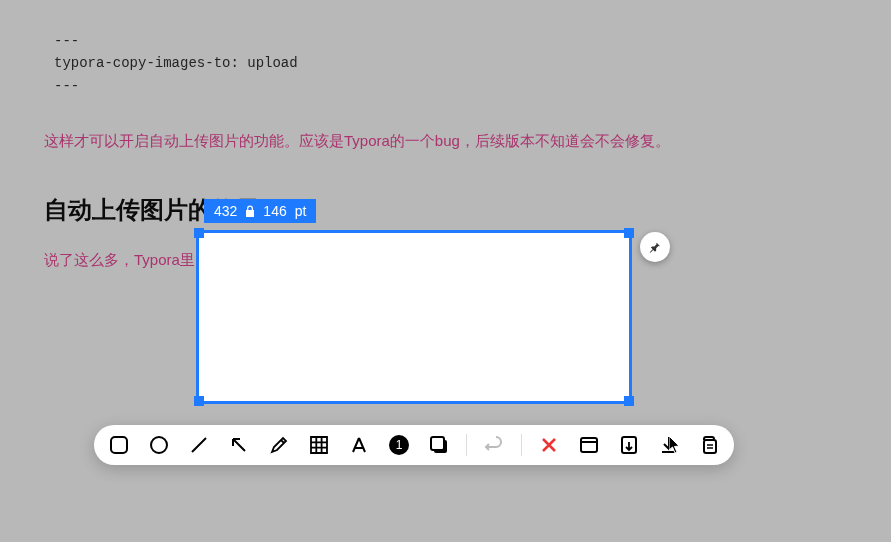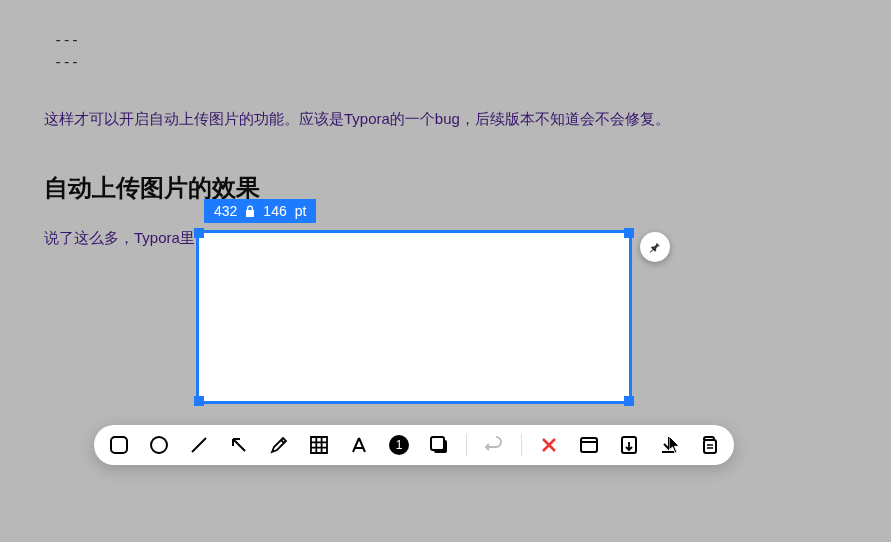--- a/index.html
+++ b/index.html
@@ -26,21 +26,21 @@
     .code-block {
       font-family: "Courier New", monospace;
       font-size: 14px;
       color: #333;
       line-height: 1.6;
       margin-left: 10px;
       margin-bottom: 30px;
     }
     .paragraph {
       font-size: 15px;
-      color: #4c1d95;
+      color: #ec4899;
       line-height: 1.8;
       margin-bottom: 40px;
     }
     .heading {
       font-size: 24px;
       font-weight: bold;
       color: #111;
       margin-bottom: 20px;
     }
     
@@ -145,20 +145,21 @@
       z-index: 30;
       pointer-events: none;
     }
   </style>
 </head>
 <body>
 
 <div class="content">
   <div class="code-block">
     <div>---</div>
+    <div>typora-copy-images-to: upload</div>
     <div>---</div>
   </div>
   <div class="paragraph">这样才可以开启自动上传图片的功能。应该是Typora的一个bug，后续版本不知道会不会修复。</div>
   <div class="heading">自动上传图片的效果</div>
   <div class="paragraph">说了这么多，Typora里引入图片即上传的效果是怎么样的呢？我录制了一个gif：</div>
 </div>
 
 <div class="dim-overlay"></div>
 
 <div class="dim-label">

